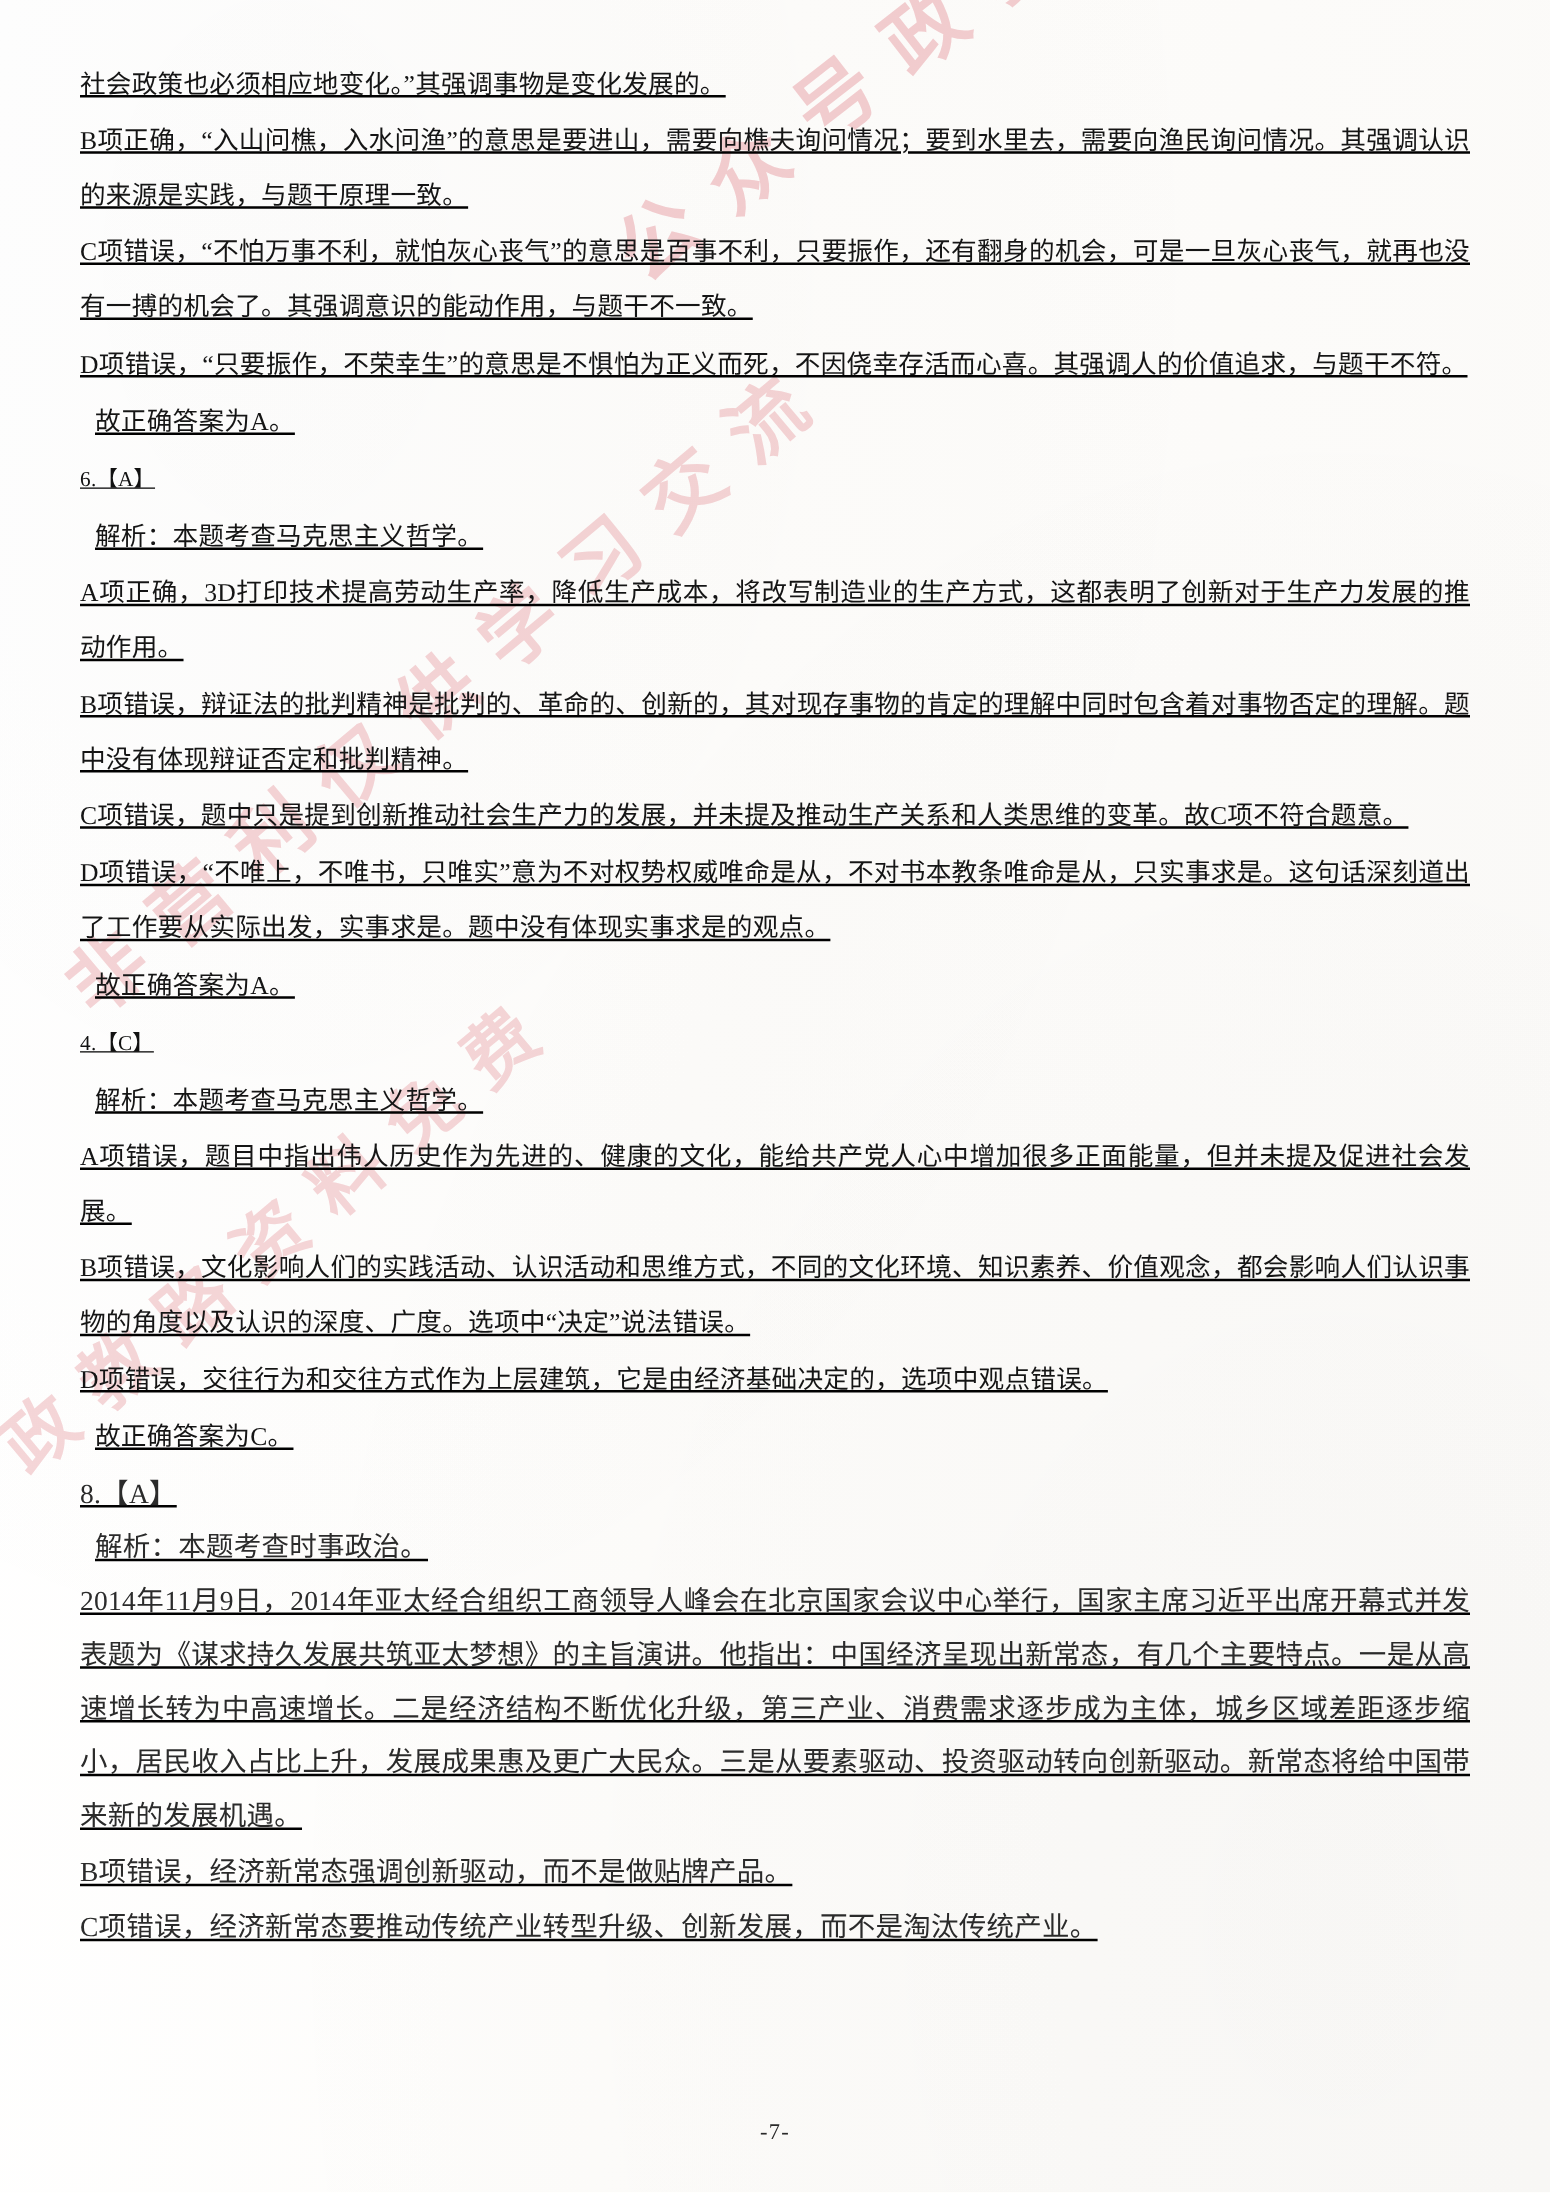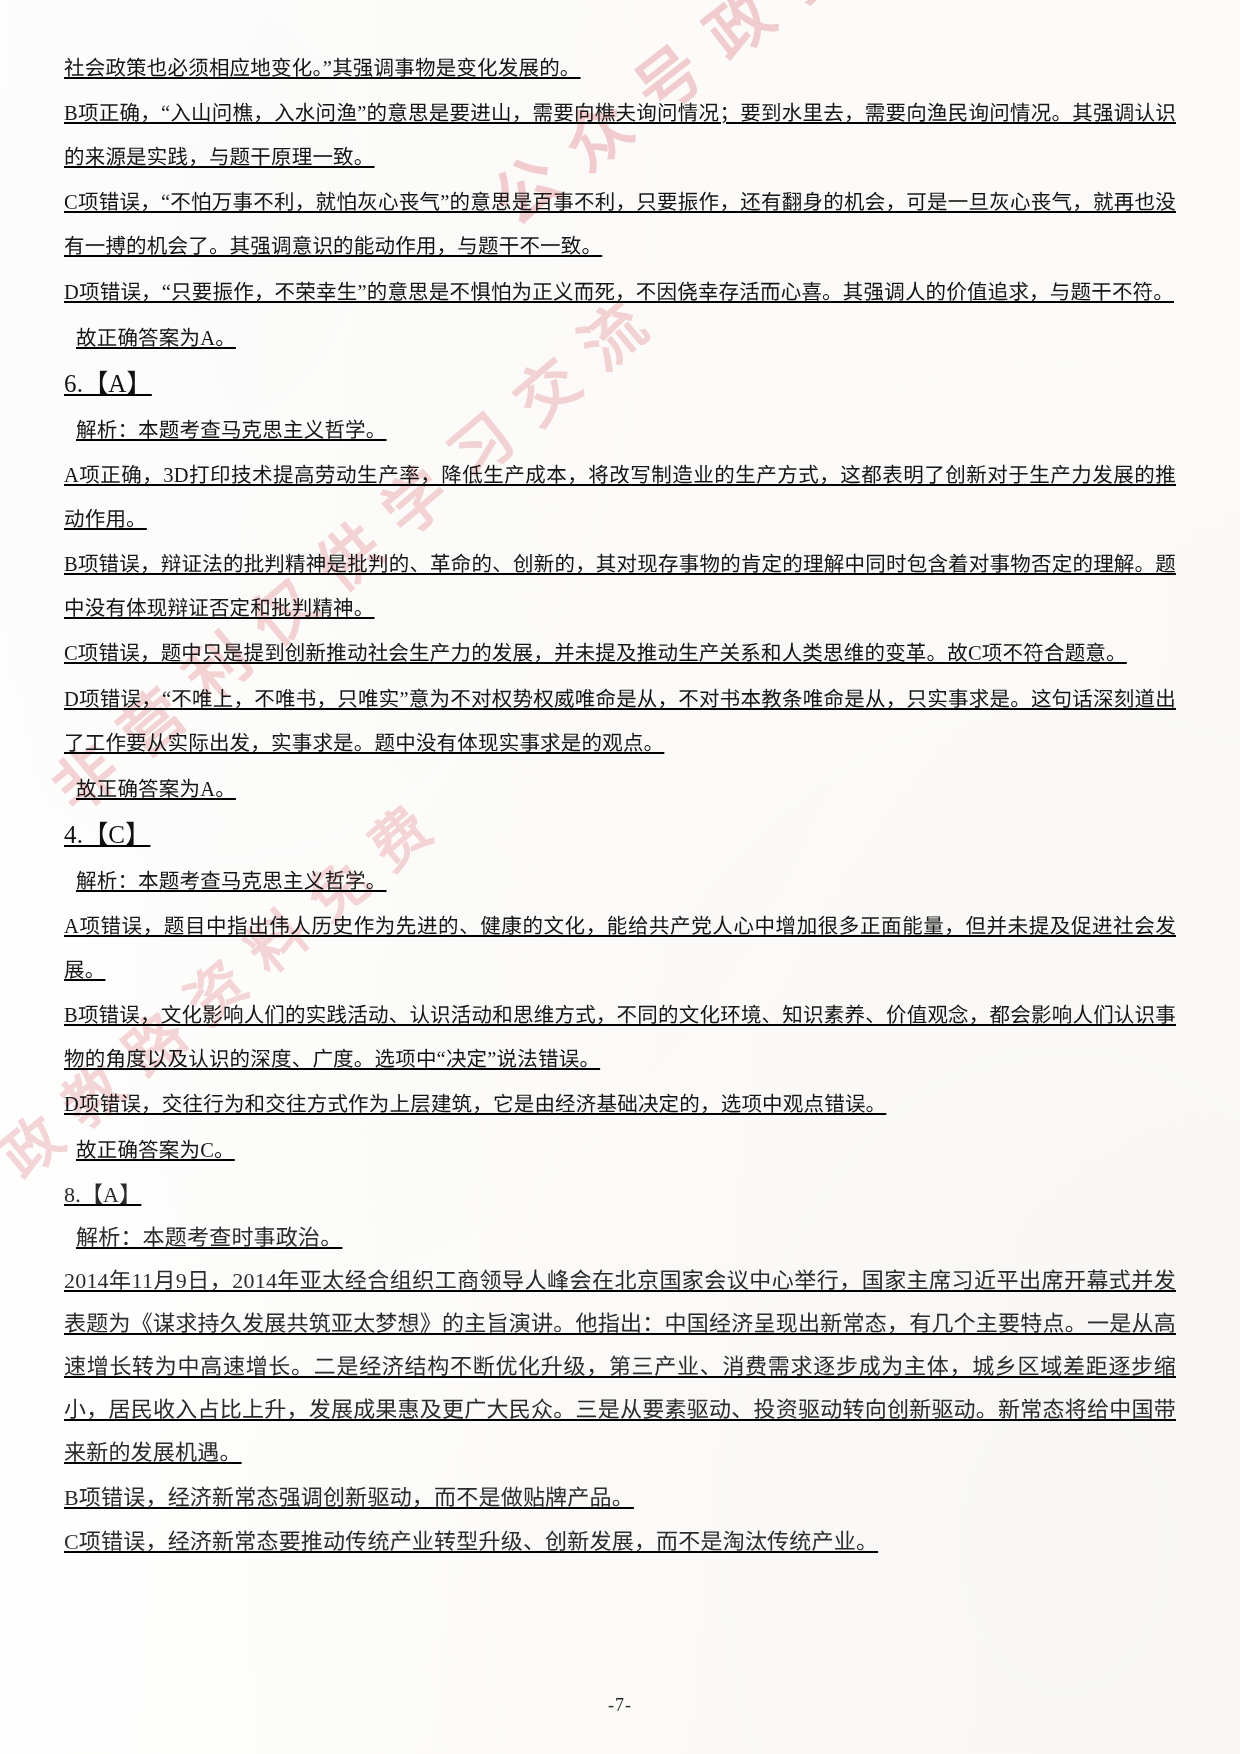--- a/index.html
+++ b/index.html
@@ -40,21 +40,21 @@
     font-size: 20.5px;
     line-height: 44px;
     color: #151515;
     text-align: justify;
     text-justify: inter-ideograph;
     letter-spacing: 0.2px;
     word-break: break-all;
   }
   p.qhead {
     margin: 0;
-    font-size: 25px;
+    font-size: 17px;
     line-height: 46px;
     color: #111;
     letter-spacing: 0.2px;
   }
   p.concl {
     margin: 0;
     font-size: 20.5px;
     line-height: 46px;
     color: #151515;
     text-indent: 12px;

